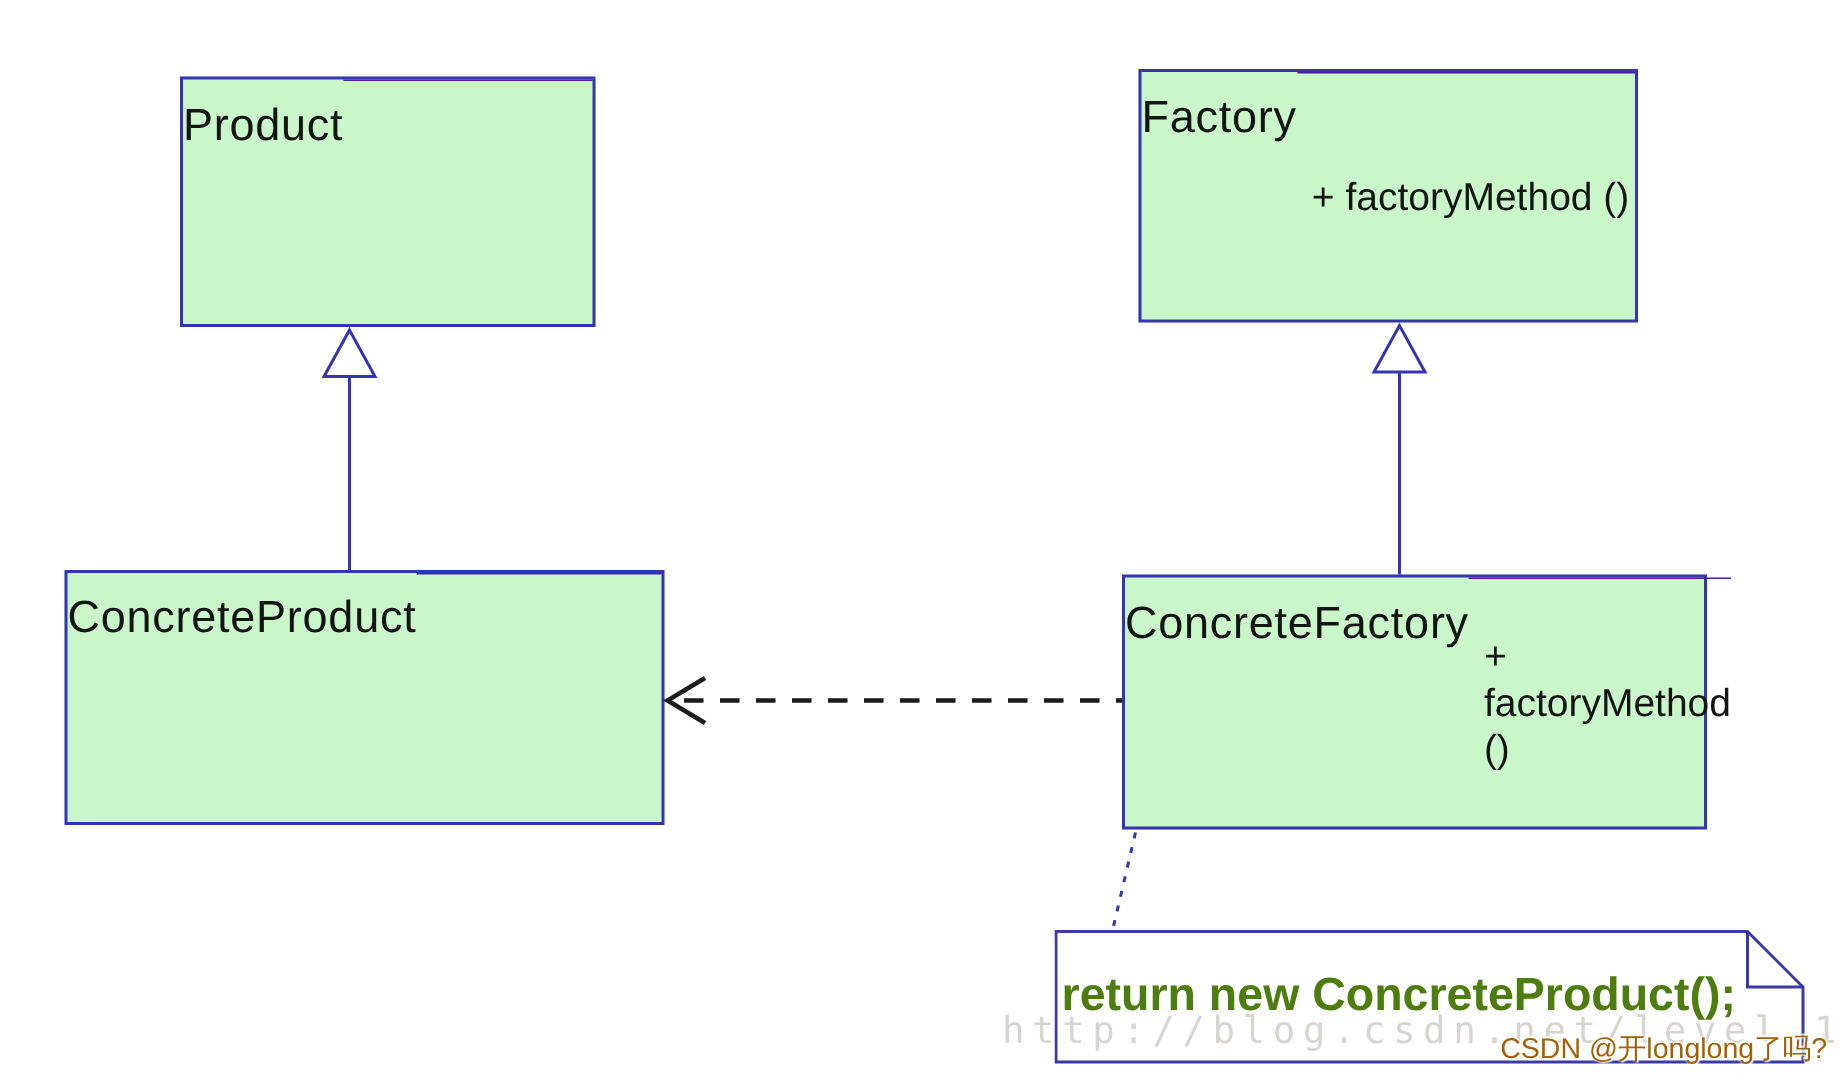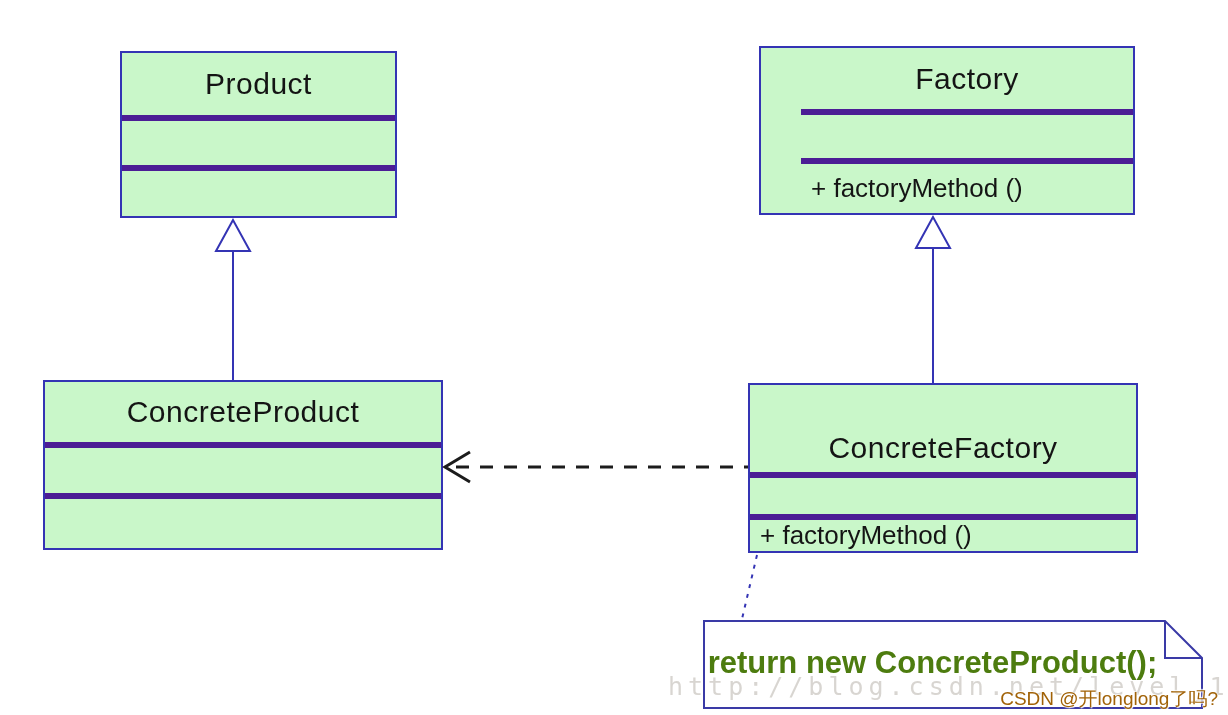--- a/index.html
+++ b/index.html
@@ -3,48 +3,48 @@
 <meta charset="utf-8">
 <style>
   html,body{margin:0;padding:0;background:#ffffff;}
   #canvas{
     position:relative;width:1228px;height:715px;background:#ffffff;
     font-family:"Liberation Sans",sans-serif;overflow:hidden;
   }
   
   .uml-class{
     position:absolute;background:#c9f7c9;border:2px solid #3434b4;
-    box-sizing:border-box;display:flex;flex-direction:column;z-index:1;
+    box-sizing:border-box;display:flex;flex-direction:row;z-index:1;
   }
   .uml-title{
     display:flex;align-items:center;justify-content:center;
     font-size:30px;color:#141414;letter-spacing:.5px;
   }
-  .uml-comp{border-top:6px solid #4c1d95;box-sizing:border-box;}
+  .uml-comp{border-top:1px solid #4c1d95;box-sizing:border-box;}
   .uml-ops-text{
     display:flex;align-items:center;padding-left:10px;
     font-size:26px;color:#141414;
   }
   #product{left:120px;top:51px;width:277px;height:167px;}
   #product .uml-title{height:62px;}
   #product .c-attr{height:50px;}
   #product .c-ops{flex:1;}
 
-  #factory{left:759px;top:46px;width:376px;height:169px;padding-left:40px;}
+  #factory{left:759px;top:46px;width:333px;height:169px;}
   #factory .uml-title{height:61px;}
   #factory .c-attr{height:49px;}
   #factory .c-ops{flex:1;}
 
   #concrete-product{left:43px;top:380px;width:400px;height:170px;justify-content:space-between;}
   #concrete-product .uml-title{height:60px;}
   #concrete-product .c-attr{height:51px;}
   #concrete-product .c-ops{flex:1;}
 
   #concrete-factory{left:748px;top:383px;width:390px;height:170px;}
-  #concrete-factory .uml-title{height:61px;margin-top:38px;}
+  #concrete-factory .uml-title{height:61px;}
   #concrete-factory .c-attr{height:50px;}
   #concrete-factory .c-ops{flex:1;}
 
   
   #connectors{position:absolute;left:0;top:0;width:1228px;height:715px;z-index:3;pointer-events:none;}
 
   
   #note{position:absolute;left:703px;top:620px;width:501px;height:90px;z-index:2;}
   #note svg{position:absolute;left:0;top:0;}
   #note .note-text{

